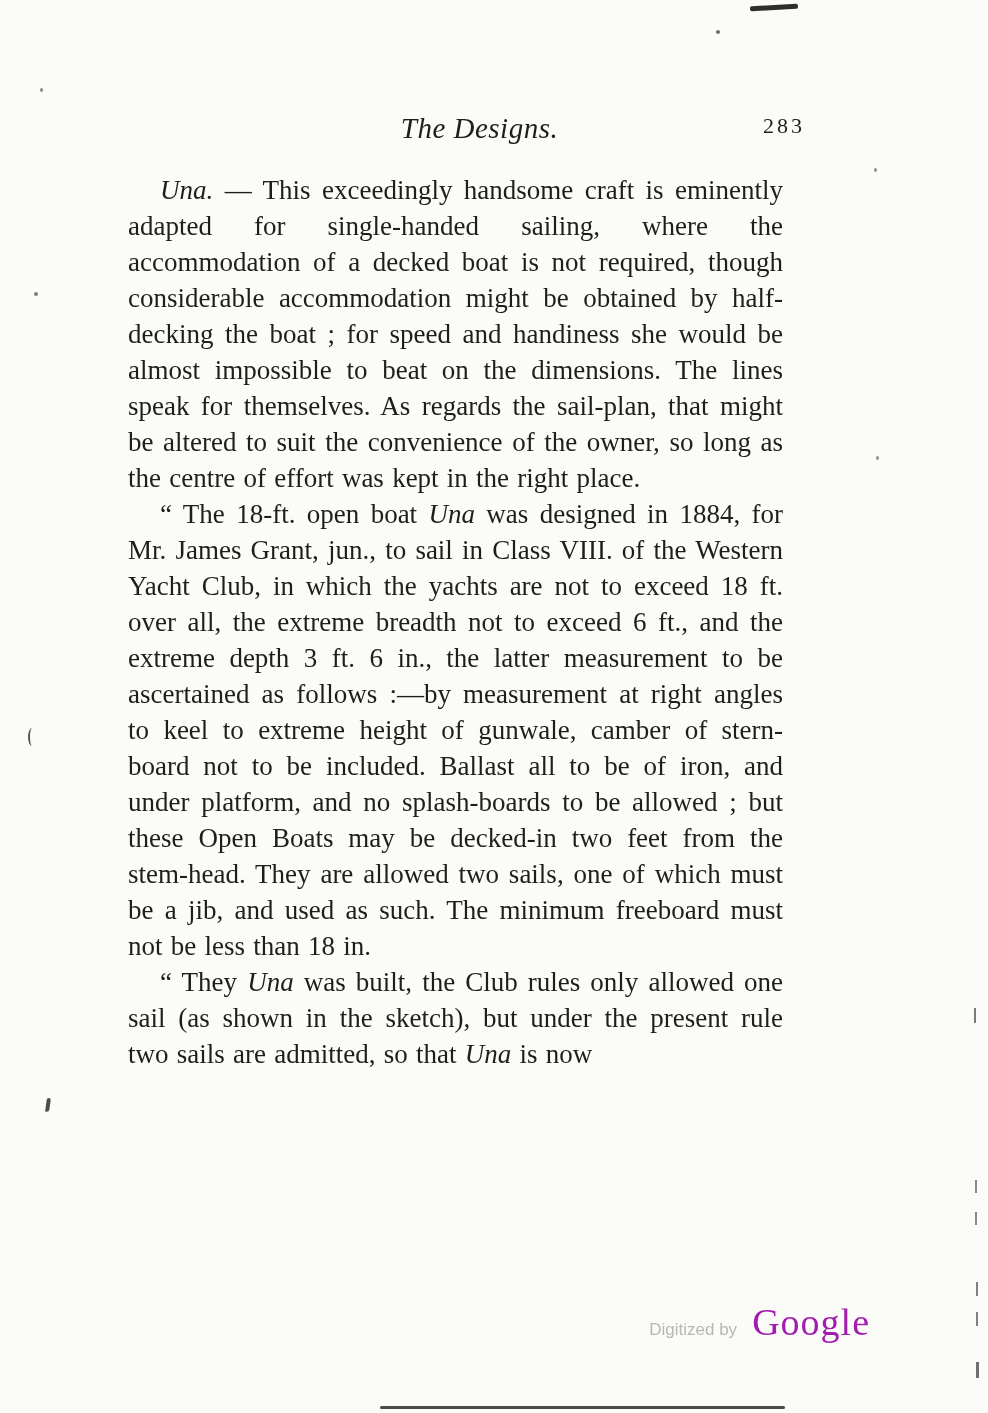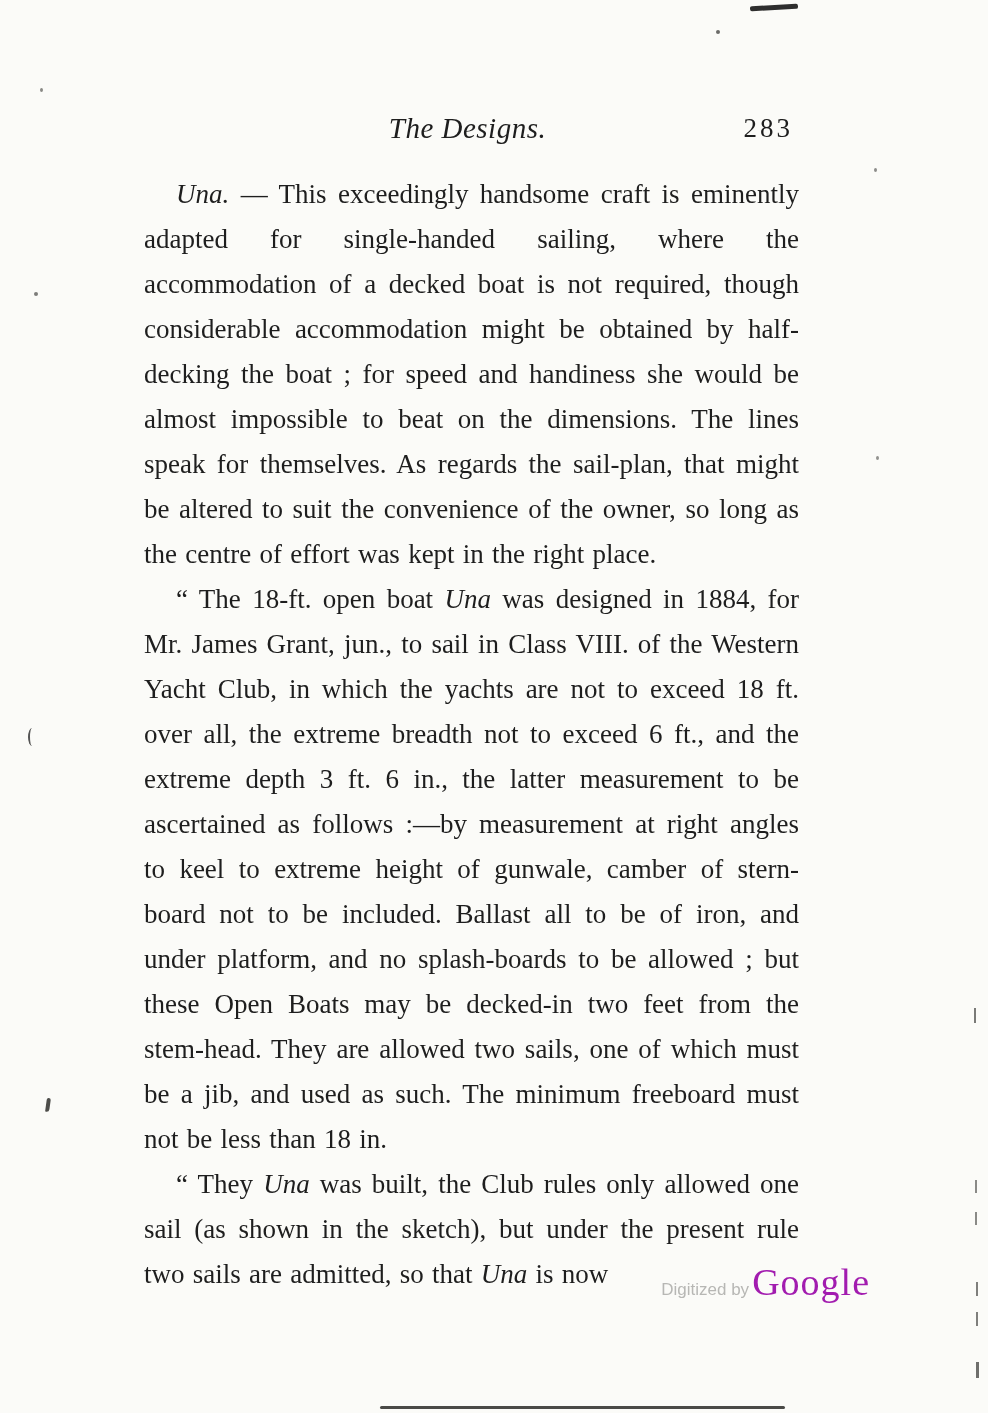--- a/index.html
+++ b/index.html
@@ -15,66 +15,66 @@
     background: #fbfbf8;
     overflow: hidden;
     font-family: "Liberation Serif", serif;
     color: #1e1e1e;
   }
 
   
   .header {
     position: absolute;
     top: 112px;
-    left: 140px;
+    left: 152px;
     width: 655px;
     height: 42px;
   }
   .running-title {
     position: absolute;
     left: 50%;
     transform: translateX(-50%);
     font-style: italic;
     font-size: 29px;
     letter-spacing: 0.5px;
     white-space: nowrap;
   }
   .page-number {
     position: absolute;
     right: 2px;
     top: 1px;
-    font-size: 27px;
+    font-size: 22px;
     letter-spacing: 3px;
   }
 
   
   .body-text {
     position: absolute;
     top: 172px;
-    left: 144px;
+    left: 128px;
     width: 655px;
     font-size: 27px;
-    line-height: 45px;
+    line-height: 36px;
     text-align: justify;
   }
   .body-text p {
     margin: 0;
     text-indent: 32px;
     word-spacing: 1.5px;
   }
   .italic { font-style: italic; }
 
   
   .footer {
     position: absolute;
-    top: 1260px;
+    top: 1300px;
     right: 118px;
     display: flex;
     align-items: baseline;
-    gap: 3px;
+    gap: 15px;
   }
   .digitized {
     font-family: "Liberation Sans", sans-serif;
     font-size: 17px;
     color: #b7b7b4;
   }
   .google-logo {
     font-family: "Liberation Serif", serif;
     font-size: 38px;
     color: #a21caf;

